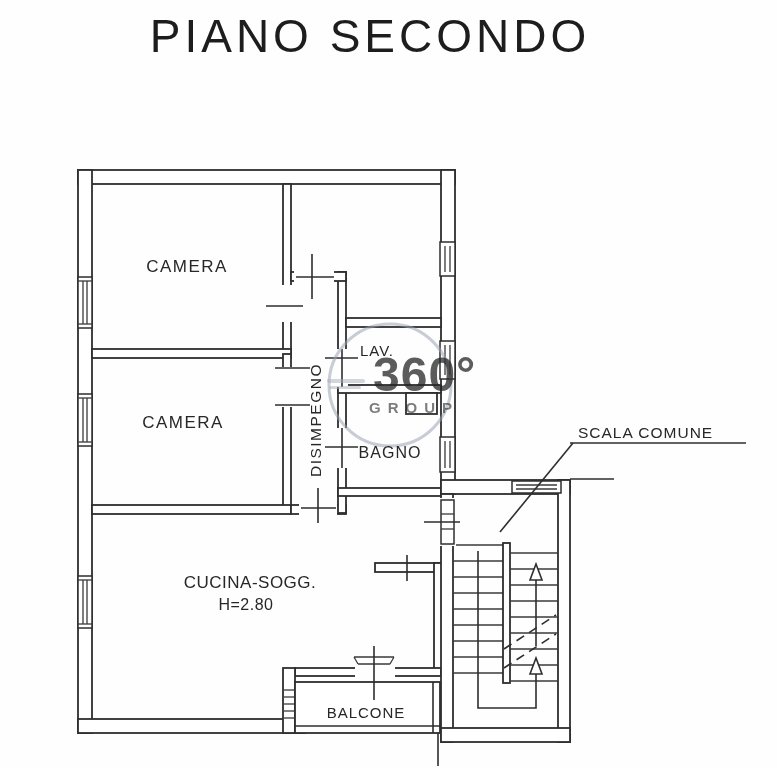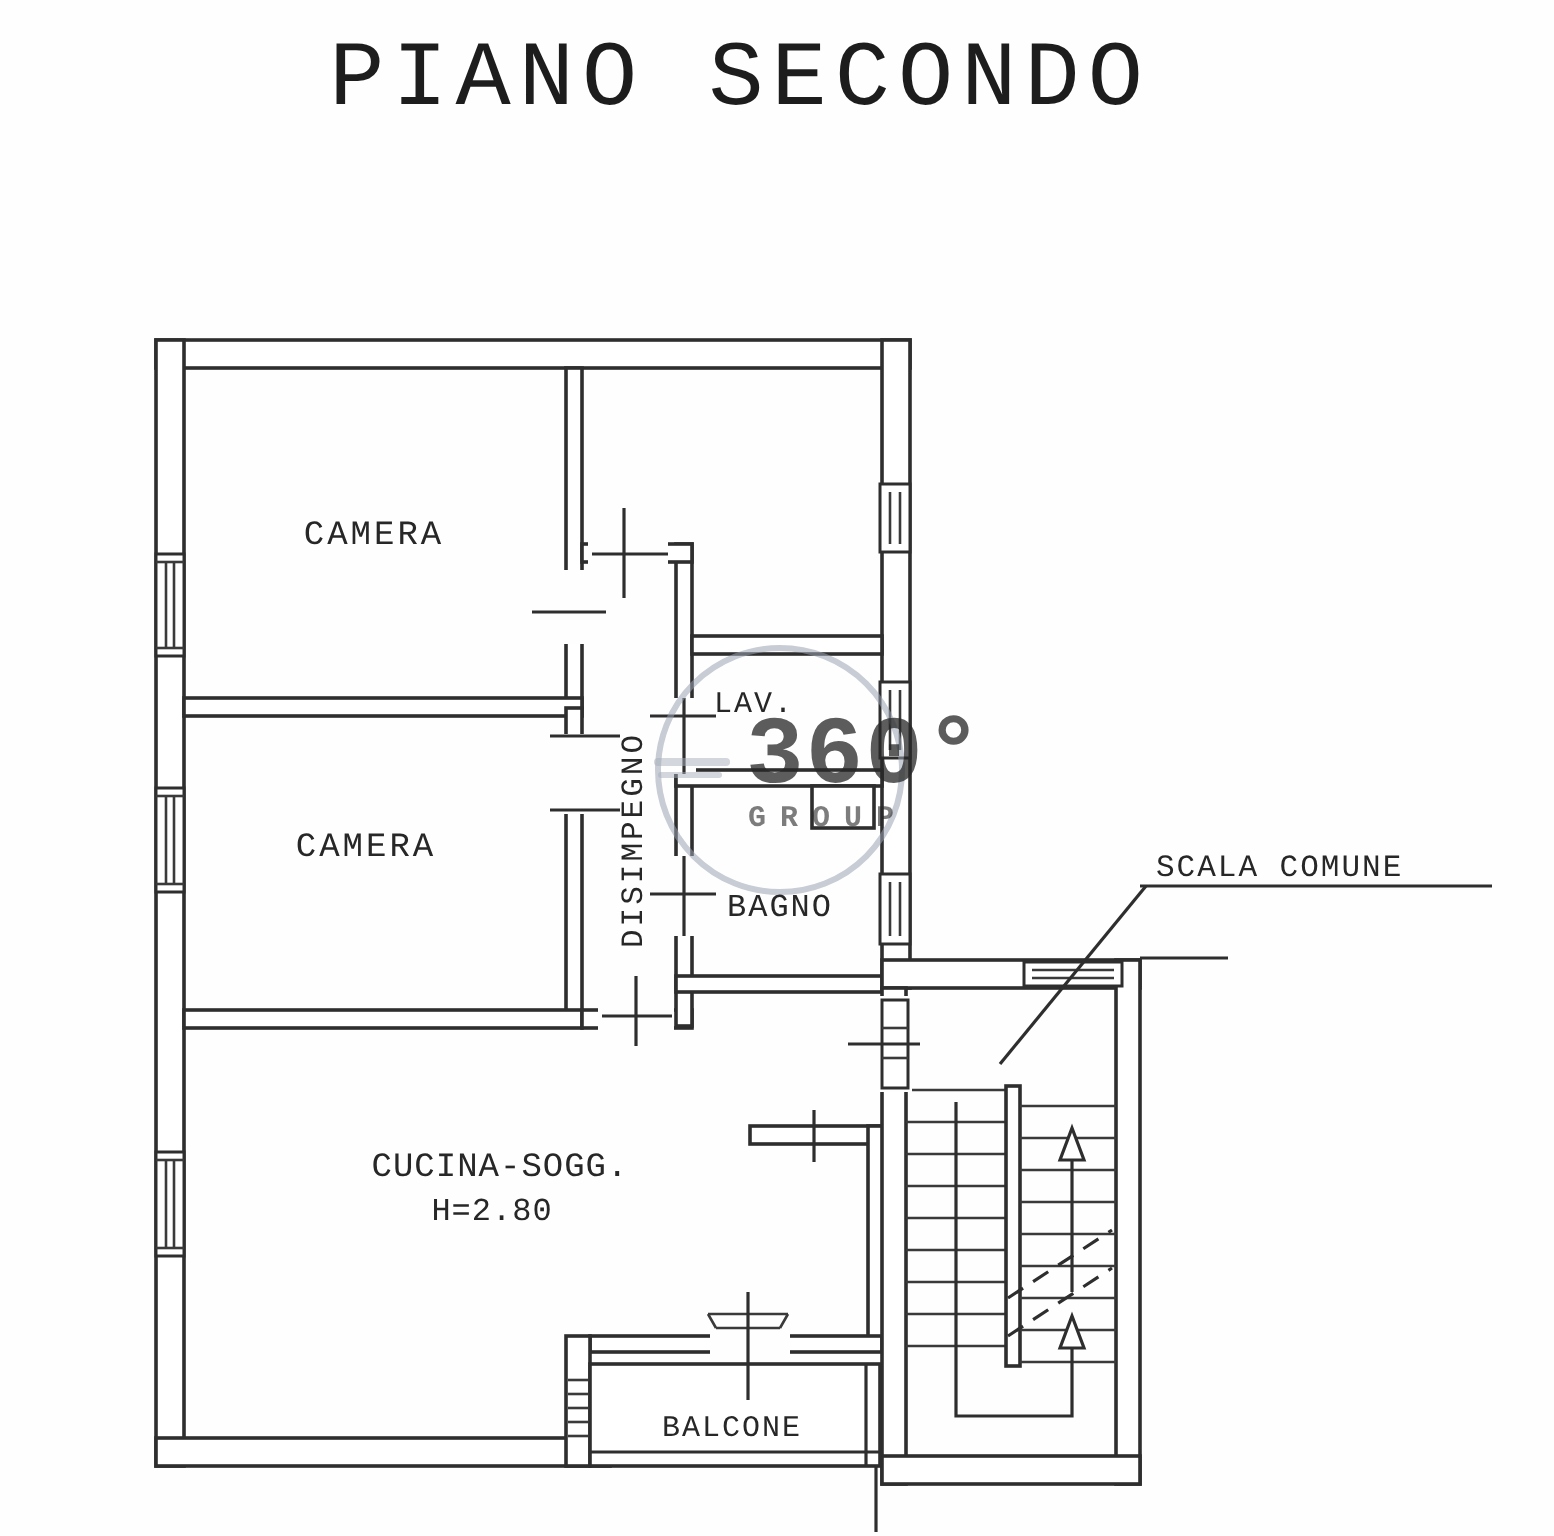--- a/index.html
+++ b/index.html
@@ -1,20 +1,20 @@
 <!DOCTYPE html>
 <html><head>
 <meta charset="utf-8">
 <style>
   html,body{margin:0;padding:0;background:#ffffff;}
   .sheet{
     position:relative;
     width:777px;height:768px;
     background:#fefefe;
-    font-family:Liberation Mono, monospace;
+    font-family:Liberation Sans, sans-serif;
     overflow:hidden;
   }
   svg{display:block;}
   text{fill:#272727;}
   .t-title{font-size:46px;letter-spacing:4px;fill:#1d1d1d;}
   .t-room{font-size:17px;letter-spacing:1.5px;}
   .t-room-sm{font-size:15px;letter-spacing:1px;}
   .t-bagno{font-size:16px;letter-spacing:1px;}
   .t-cucina{font-size:17px;letter-spacing:0.5px;}
   .t-h{font-size:16px;letter-spacing:0.5px;}

